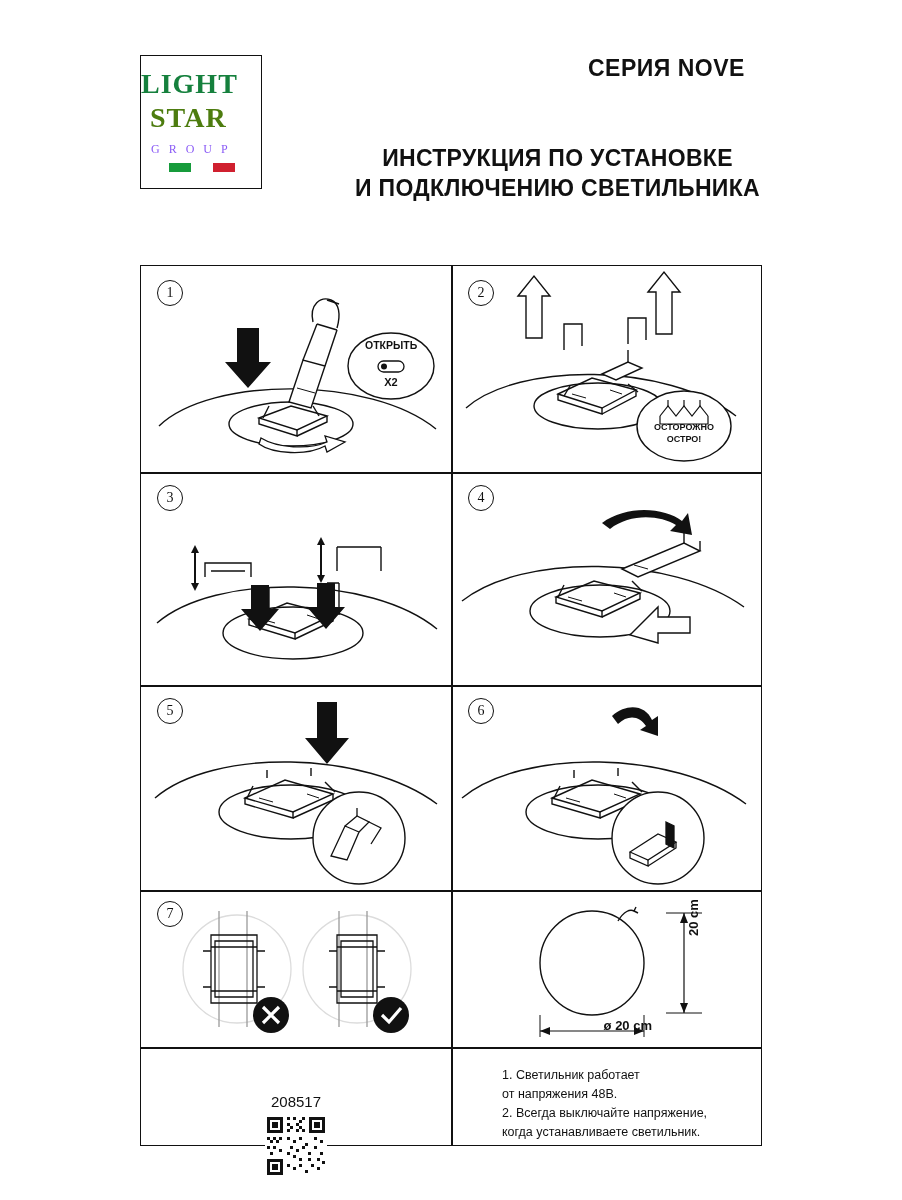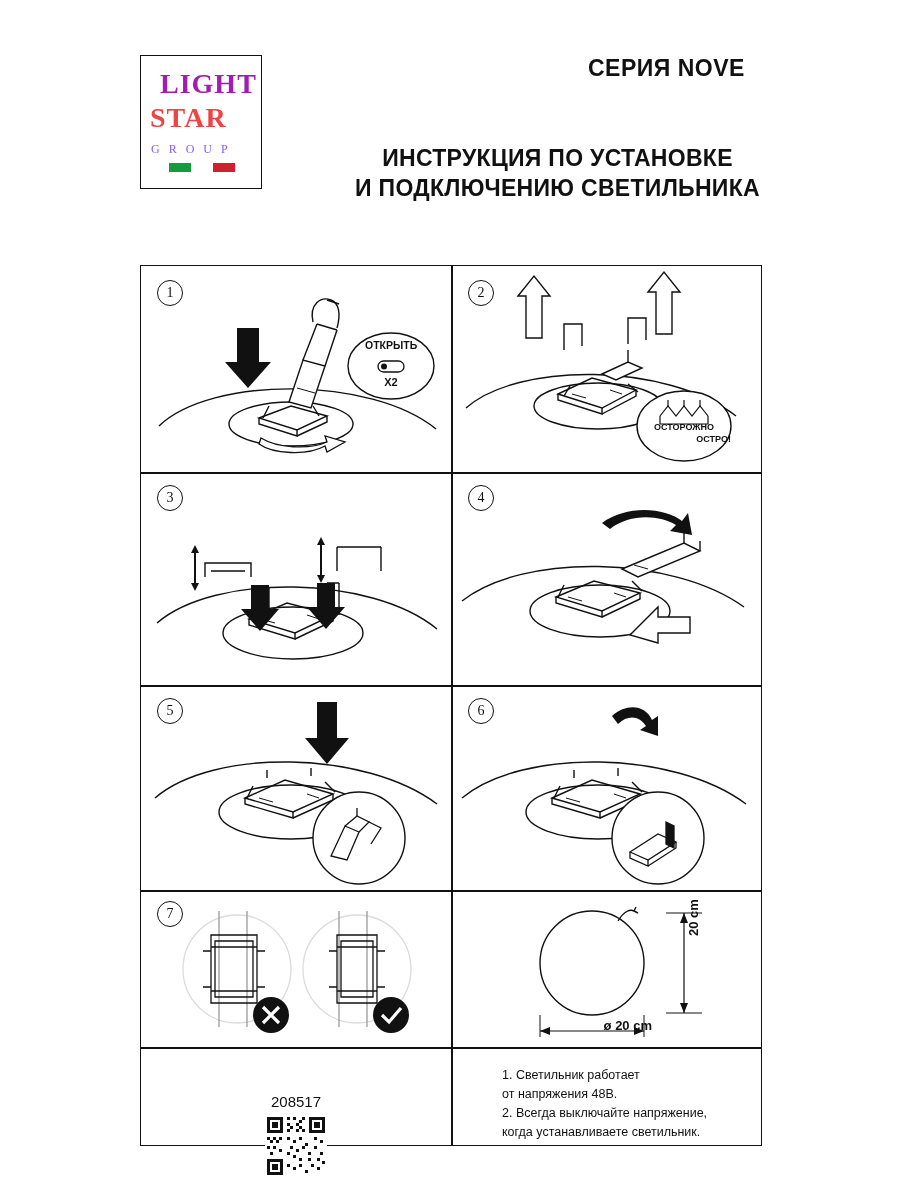--- a/index.html
+++ b/index.html
@@ -35,39 +35,39 @@
     left: 0;
     top: 0;
     width: 122px;
     height: 134px;
     border: 1.5px solid #111;
     box-sizing: border-box;
     background: #fff;
   }
   .logo-light {
     position: absolute;
-    left: 19px;
+    left: 0;
     top: 14px;
     font-family: "Liberation Serif", serif;
     font-weight: bold;
     font-size: 28px;
     letter-spacing: 1px;
     line-height: 1;
-    color: #a21caf;
+    color: #15803d;
   }
   .logo-star {
     position: absolute;
     left: 9px;
     top: 48px;
     font-family: "Liberation Serif", serif;
     font-weight: bold;
     font-size: 28px;
     letter-spacing: 1px;
     line-height: 1;
-    color: #ef4444;
+    color: #4d7c0f;
   }
   .logo-group {
     position: absolute;
     left: 10px;
     top: 86px;
     font-family: "Liberation Serif", serif;
     font-size: 12px;
     letter-spacing: 3px;
     color: #8b5cf6;
   }
@@ -298,21 +298,21 @@
           <g fill="none" stroke="#111" stroke-width="1.2">
             <path d="M208 150 L216 140 L224 150 L232 140 L240 150 L248 140 L256 150"></path>
             <path d="M208 150 L208 158 L256 158 L256 150"></path>
             <path d="M216 140 L216 134"></path>
               <path d="M232 140 L232 134"></path>
               <path d="M248 140 L248 134"></path>
           </g>
         </g>
       </svg>
       <div style="position:absolute; left:185px; top:156px; width:94px; text-align:center; font-size:9px; font-weight:bold;">ОСТОРОЖНО</div>
-      <div style="position:absolute; left:185px; top:168px; width:94px; text-align:right; font-size:9px; font-weight:bold;">ОСТРО!</div>
+      <div style="position:absolute; left:185px; top:168px; width:94px; text-align:center; font-size:9px; font-weight:bold;">ОСТРО!</div>
     </div>
 
     <div class="cell" style="left:0; top:207px; width:310px; height:212px;">
       <div class="step-num" style="left:16px; top:12px;">3</div>
       <svg class="cell-art" viewBox="0 0 310 212">
         <g fill="none" stroke="#111" stroke-width="1.4">
 
           <path d="M16 150 C74 100 230 102 296 156"></path>
 
           <ellipse cx="152" cy="160" rx="70" ry="26"></ellipse>

